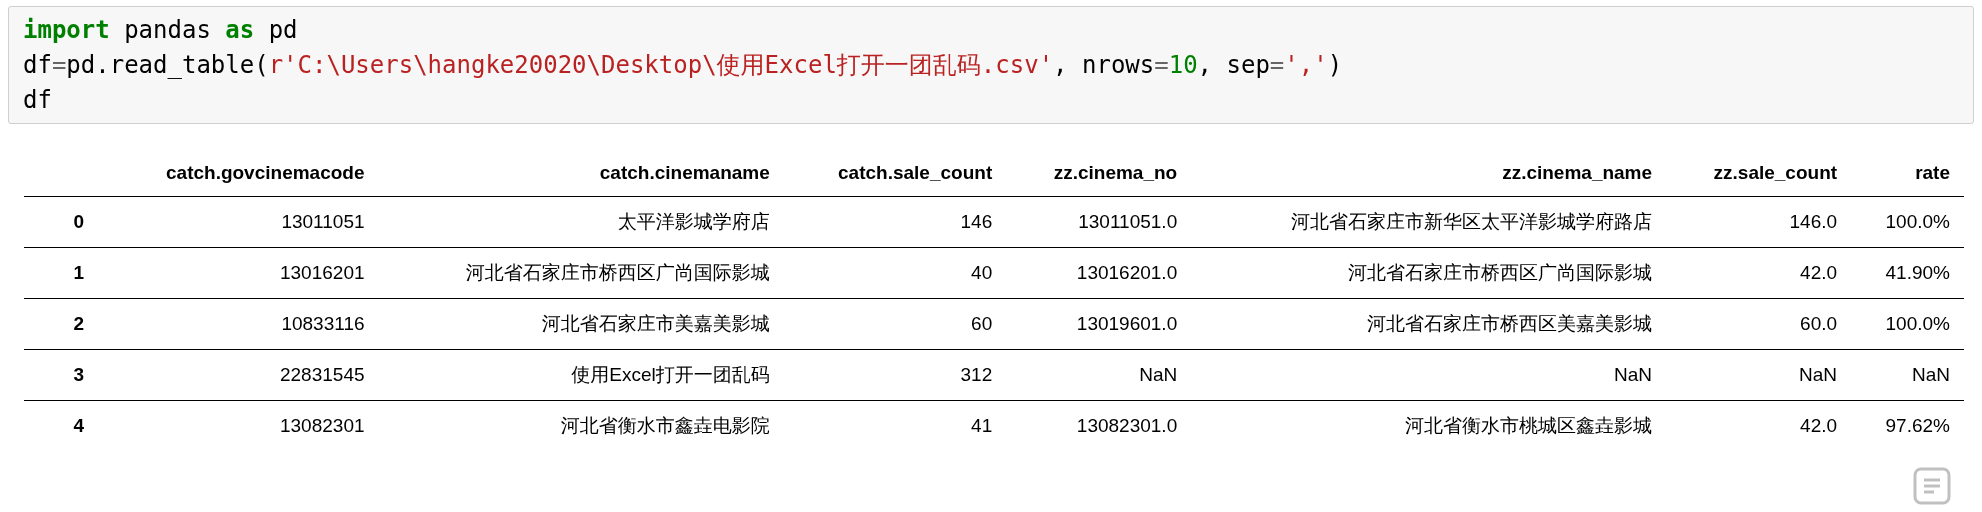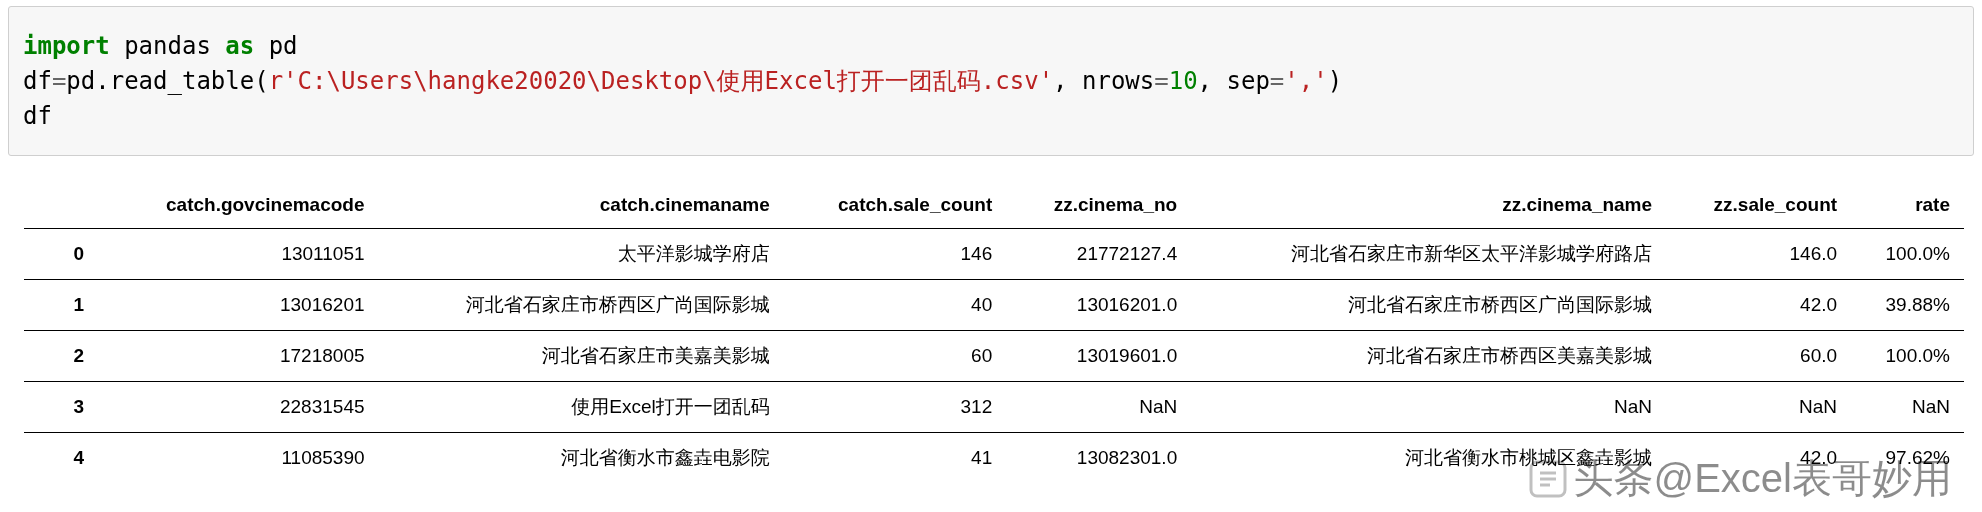--- a/index.html
+++ b/index.html
@@ -8,21 +8,21 @@
     font-family: "Helvetica Neue", Helvetica, Arial, sans-serif;
     background: #fff;
     color: #000;
     width: 1982px;
   }
   .code-cell {
     margin: 6px 8px 12px 8px;
     border: 1px solid #cfcfcf;
     background: #f7f7f7;
     border-radius: 3px;
-    padding: 22px 14px;
+    padding: 6px 14px;
     font-family: "DejaVu Sans Mono", "Courier New", monospace;
     font-size: 24px;
     line-height: 1.45;
     white-space: pre;
     color: #000;
   }
   .tok-kw { color: #008000; font-weight: bold; }
   .tok-op { color: #666; }
   .tok-str { color: #ba2121; }
   .tok-num { color: #008000; }
@@ -91,70 +91,69 @@
         <th>zz.sale_count</th>
         <th>rate</th>
       </tr>
     </thead>
     <tbody>
       <tr>
         <th>0</th>
         <td>13011051</td>
         <td>太平洋影城学府店</td>
         <td>146</td>
-        <td>21772127.4</td>
+        <td>13011051.0</td>
         <td>河北省石家庄市新华区太平洋影城学府路店</td>
         <td>146.0</td>
         <td>100.0%</td>
       </tr>
       <tr>
         <th>1</th>
         <td>13016201</td>
         <td>河北省石家庄市桥西区广尚国际影城</td>
         <td>40</td>
         <td>13016201.0</td>
         <td>河北省石家庄市桥西区广尚国际影城</td>
         <td>42.0</td>
-        <td>39.88%</td>
+        <td>41.90%</td>
       </tr>
       <tr>
         <th>2</th>
-        <td>17218005</td>
+        <td>10833116</td>
         <td>河北省石家庄市美嘉美影城</td>
         <td>60</td>
         <td>13019601.0</td>
         <td>河北省石家庄市桥西区美嘉美影城</td>
         <td>60.0</td>
         <td>100.0%</td>
       </tr>
       <tr>
         <th>3</th>
         <td>22831545</td>
         <td>使用Excel打开一团乱码</td>
         <td>312</td>
         <td>NaN</td>
         <td>NaN</td>
         <td>NaN</td>
         <td>NaN</td>
       </tr>
       <tr>
         <th>4</th>
-        <td>11085390</td>
+        <td>13082301</td>
         <td>河北省衡水市鑫垚电影院</td>
         <td>41</td>
         <td>13082301.0</td>
         <td>河北省衡水市桃城区鑫垚影城</td>
         <td>42.0</td>
         <td>97.62%</td>
       </tr>
     </tbody>
   </table>
 </div>
 
 <div class="watermark">
   <svg width="40" height="40" viewBox="0 0 40 40">
     <rect x="3" y="3" width="34" height="34" rx="6" fill="none" stroke="rgba(0,0,0,0.45)" stroke-width="3"></rect>
     <line x1="12" y1="14" x2="28" y2="14" stroke="rgba(0,0,0,0.45)" stroke-width="3"></line>
     <line x1="12" y1="20" x2="28" y2="20" stroke="rgba(0,0,0,0.45)" stroke-width="3"></line>
     <line x1="12" y1="26" x2="22" y2="26" stroke="rgba(0,0,0,0.45)" stroke-width="3"></line>
   </svg>
-  <span>头条@Excel表哥妙用</span>
 </div>
 
 </body></html>

